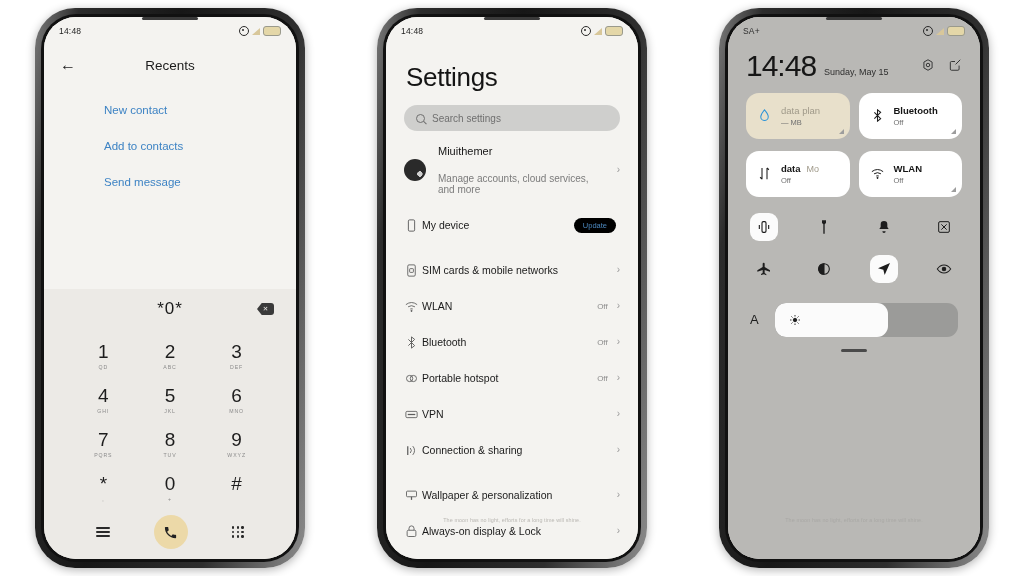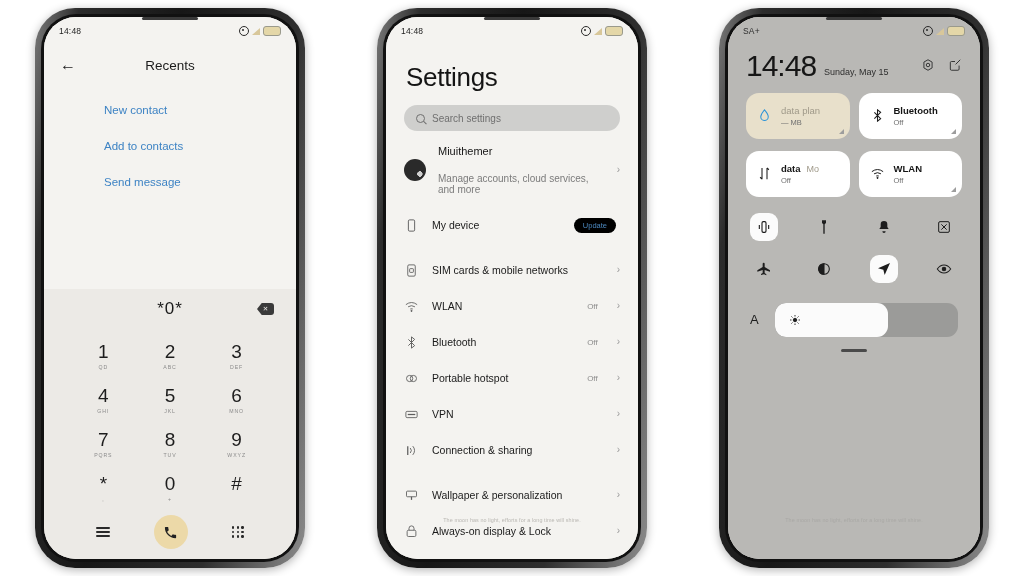--- a/index.html
+++ b/index.html
@@ -63,21 +63,21 @@
   .search .mag::after{content:"";position:absolute;right:-3px;bottom:-2px;width:3.6px;height:1.3px;background:#6f6f6f;transform:rotate(45deg);}
   .search span{font-size:10px;color:#6f6f6f;}
 
   .acct{display:flex;align-items:center;gap:12px;padding:14px 18px 12px 18px;}
   .avatar{width:22px;height:22px;border-radius:50%;flex:none;
           background:radial-gradient(circle at 72% 68%,#cfcfcf 0 12%,#2a2a2a 13% 100%);}
   .acct-txt{flex:1;}
   .acct-name{font-size:11px;color:#161616;}
   .acct-sub{font-size:10px;color:#7b7b7b;margin-top:16px;}
 
-  .row{display:flex;align-items:center;gap:13px;padding:0 18px;height:36px;}
+  .row{display:flex;align-items:center;gap:3px;padding:0 18px;height:36px;}
   .row .ico{width:15px;height:15px;flex:none;color:#5d5d5d;display:flex;align-items:center;justify-content:center;}
   .row .ico svg{width:15px;height:15px;}
   .row .label{flex:1;font-size:10.5px;color:#1a1a1a;}
   .row .val{font-size:8px;color:#8c8c8c;margin-right:6px;}
   .chev{color:#9b9b9b;font-size:10px;line-height:1;}
   .badge{background:#000000;color:#4b87bd;font-size:7.5px;border-radius:9px;padding:3px 9px;margin-right:4px;}
   .sep{height:9px;}
   .watermark{font-size:5.4px;color:#b9b7b2;text-align:center;letter-spacing:.1px;}
   .p2-wm{position:absolute;left:0;right:0;top:500px;}
 

